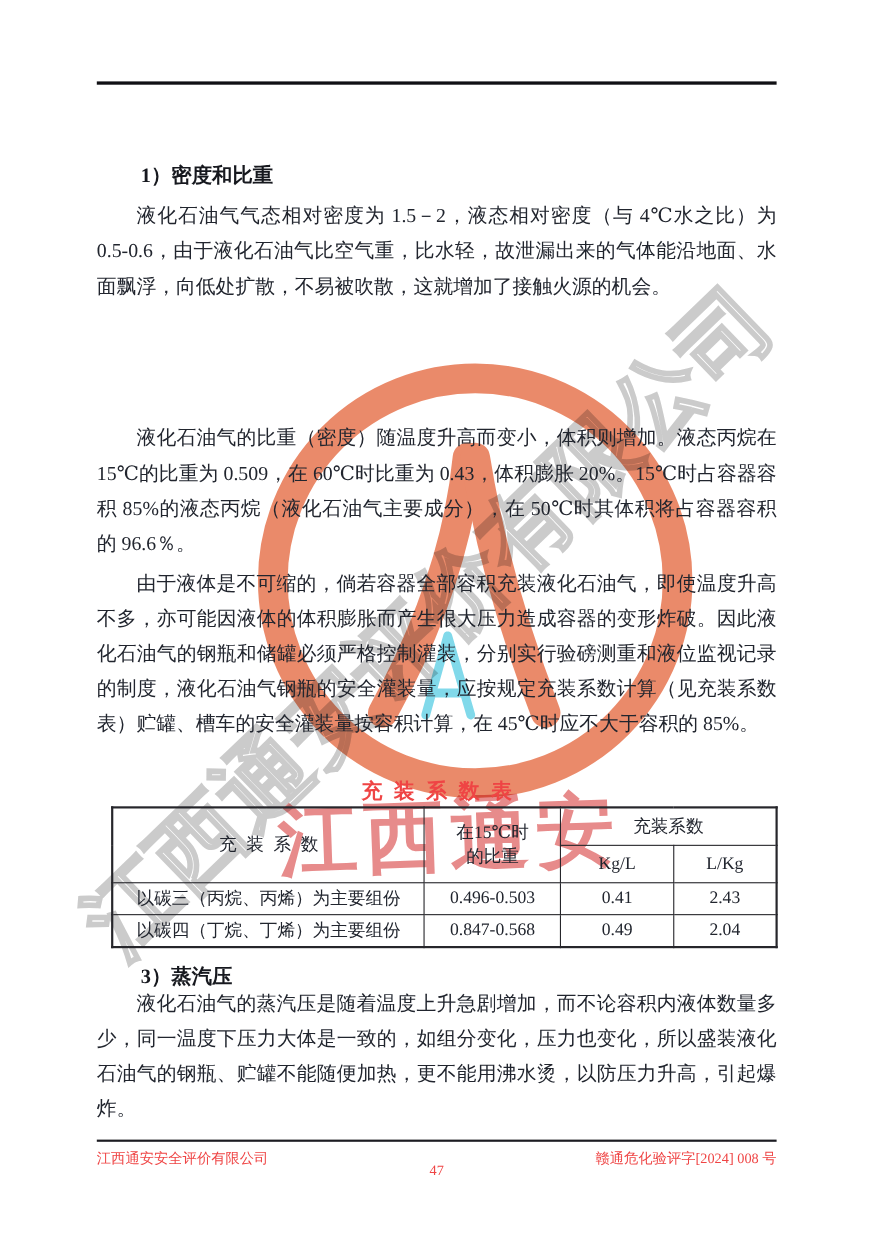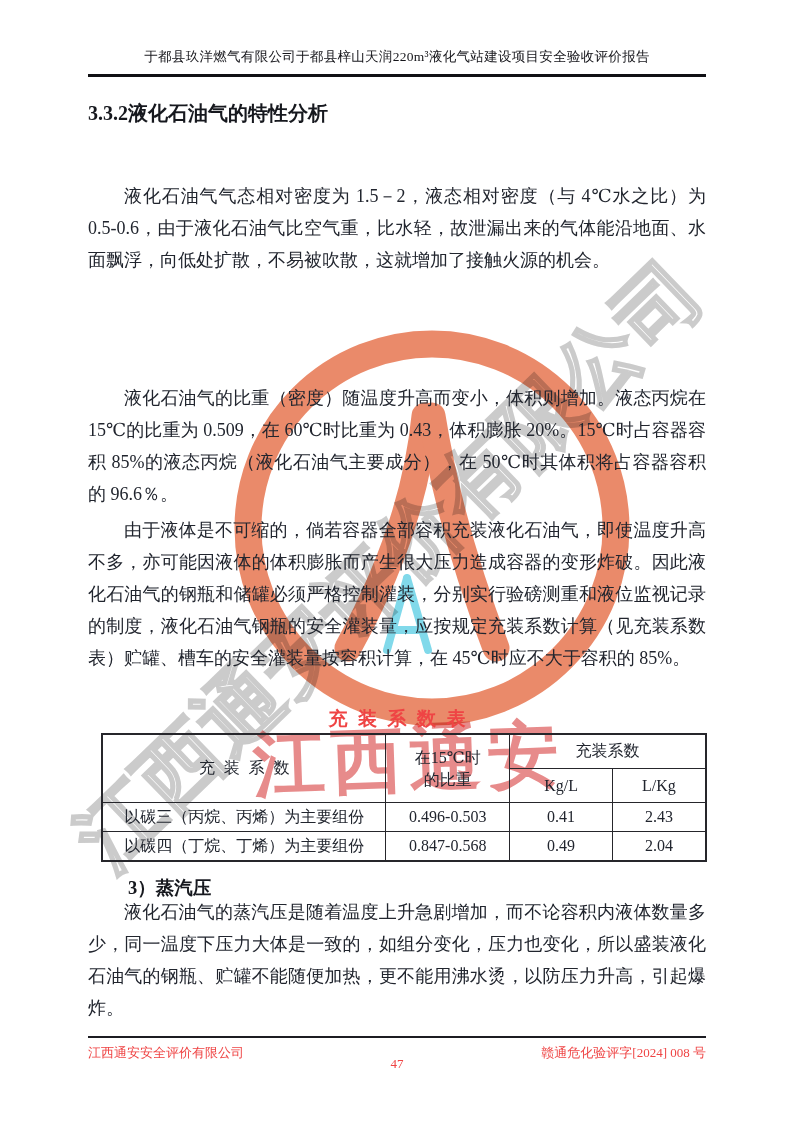--- a/index.html
+++ b/index.html
@@ -107,25 +107,24 @@
 
   <svg class="stamp" viewBox="0 0 420 420" xmlns="http://www.w3.org/2000/svg">
     <circle cx="210" cy="210" r="184" fill="none" stroke="#e87a55" stroke-width="27"></circle>
     <path d="M203 98 Q 192 210 126 330" fill="none" stroke="#e87a55" stroke-width="27" stroke-linecap="round"></path>
     <path d="M210 98 Q 228 210 274 330" fill="none" stroke="#e87a55" stroke-width="27" stroke-linecap="round"></path>
     <path d="M185 260 L165 332 M185 260 L206 332 M171 312 L199 312" fill="none" stroke="#6fd4e8" stroke-width="8" stroke-linecap="round"></path>
   </svg>
 
   <div class="wm-red">江西通安</div>
 
-  <div class="header-title">于都县玖洋燃气有限公司于都县梓山天润220m³液化气站建设项目安全验收评价报告</div>
   <div class="header-rule"></div>
 
-  <div class="sec-title">3.3.2液化石油气的特性分析</div>
 
+  <div class="sub-heading sub1">1）密度和比重</div>
   <div class="para p1">液化石油气气态相对密度为 1.5－2，液态相对密度（与 4℃水之比）为 0.5-0.6，由于液化石油气比空气重，比水轻，故泄漏出来的气体能沿地面、水面飘浮，向低处扩散，不易被吹散，这就增加了接触火源的机会。</div>
 
   <div class="para p2">液化石油气的比重（密度）随温度升高而变小，体积则增加。液态丙烷在 15℃的比重为 0.509，在 60℃时比重为 0.43，体积膨胀 20%。15℃时占容器容积 85%的液态丙烷（液化石油气主要成分），在 50℃时其体积将占容器容积的 96.6％。</div>
   <div class="para p3">由于液体是不可缩的，倘若容器全部容积充装液化石油气，即使温度升高不多，亦可能因液体的体积膨胀而产生很大压力造成容器的变形炸破。因此液化石油气的钢瓶和储罐必须严格控制灌装，分别实行验磅测重和液位监视记录的制度，液化石油气钢瓶的安全灌装量，应按规定充装系数计算（见充装系数表）贮罐、槽车的安全灌装量按容积计算，在 45℃时应不大于容积的 85%。</div>
 
   <div class="tbl-title">充装系数表</div>
   <table class="coeff">
     <colgroup>
       <col style="width:47%">
         <col style="width:20.5%">

